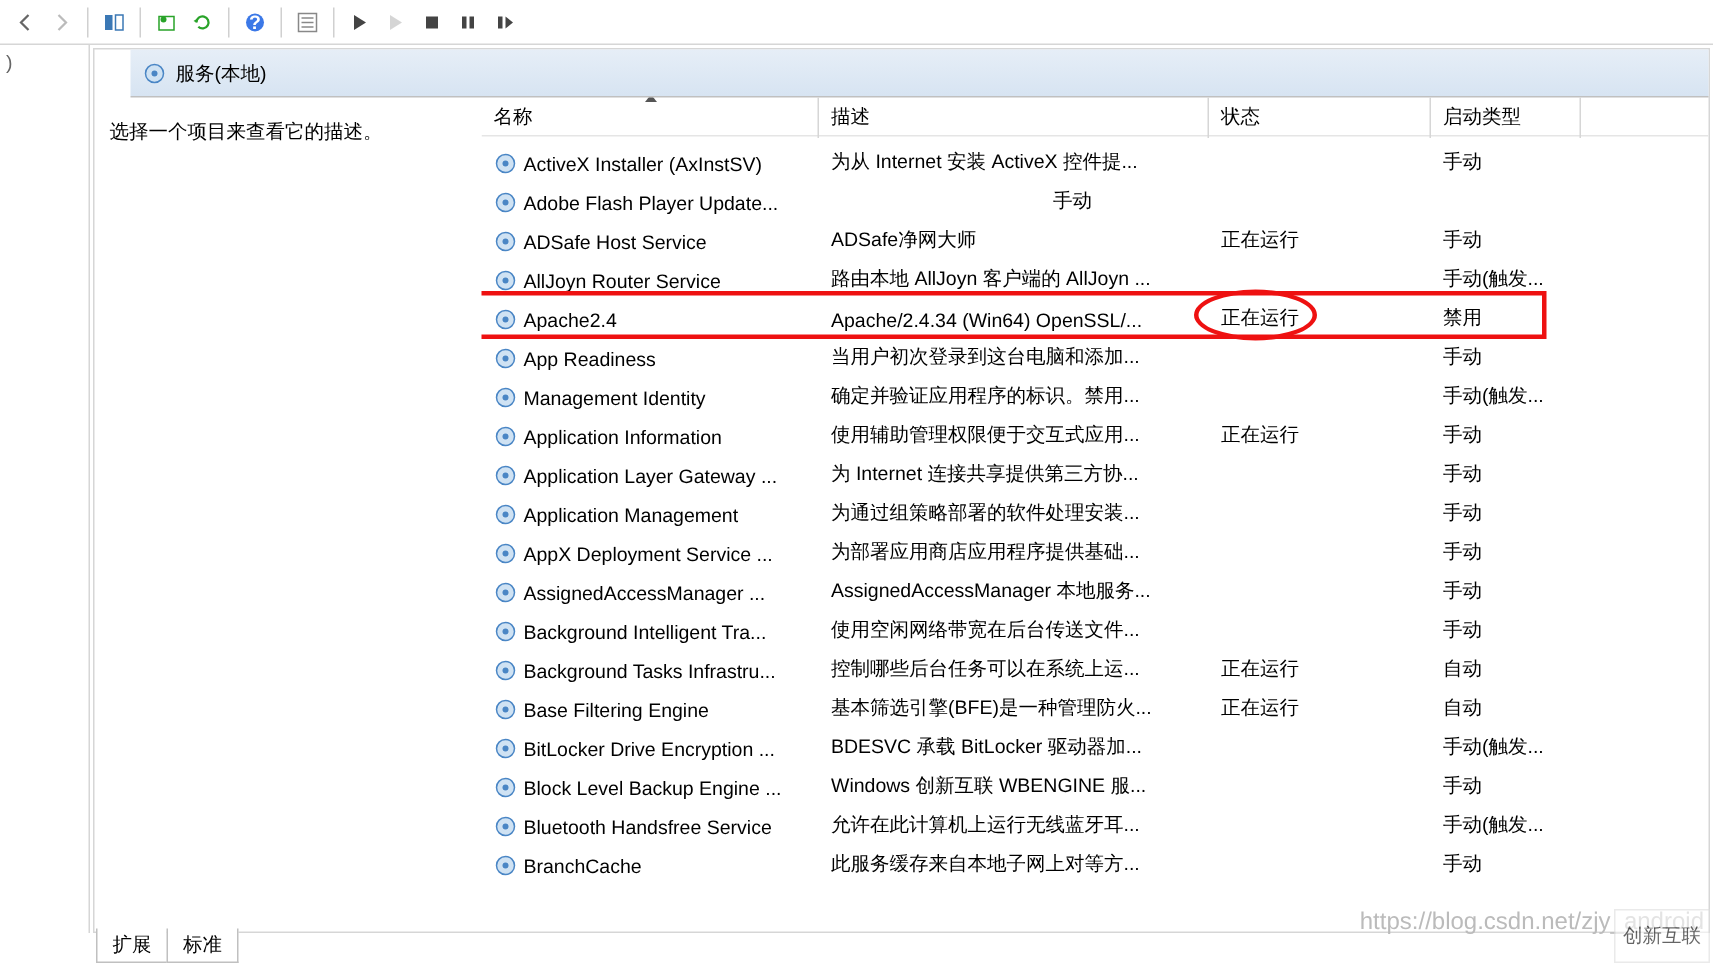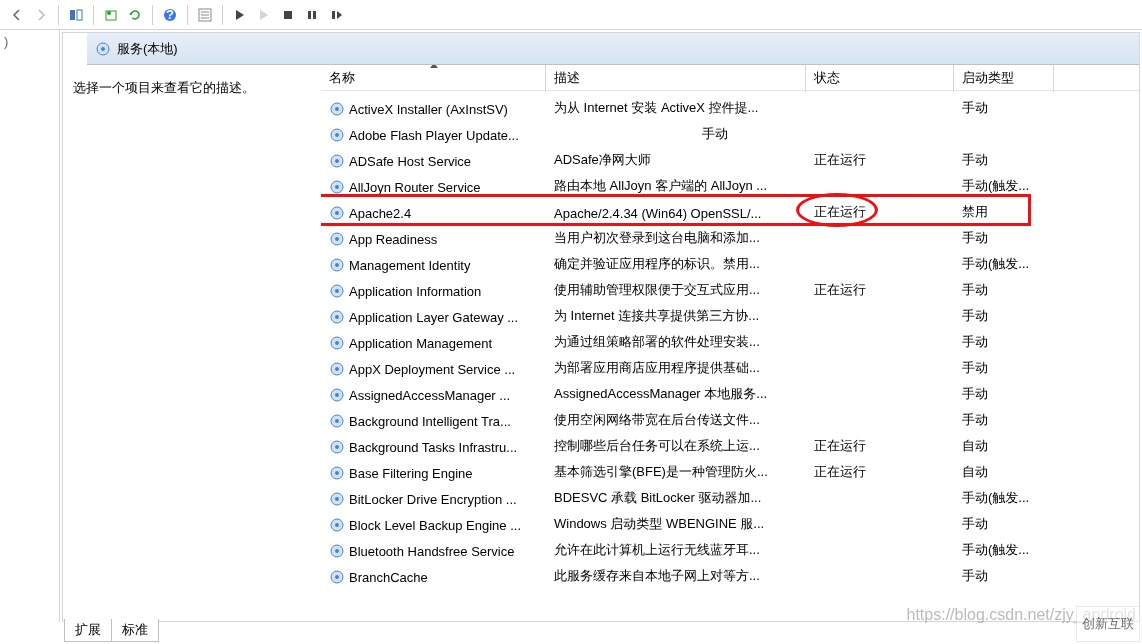--- a/index.html
+++ b/index.html
@@ -340,21 +340,21 @@
               <div class="cell c-type">手动(触发...</div>
             </div>
             <div class="row">
               <div class="cell c-name">
                 <svg class="gear" viewBox="0 0 16 16">
                   <circle cx="8" cy="8" r="6" fill="#cfe2f3" stroke="#4a86c5"></circle>
                   <circle cx="8" cy="8" r="2" fill="#4a86c5"></circle>
                 </svg>
                 <span>Block Level Backup Engine ...</span>
               </div>
-              <div class="cell c-desc">Windows 启动类型 WBENGINE 服...</div>
+              <div class="cell c-desc">Windows 创新互联 WBENGINE 服...</div>
               <div class="cell c-stat"></div>
               <div class="cell c-type">手动</div>
             </div>
             <div class="row">
               <div class="cell c-name">
                 <svg class="gear" viewBox="0 0 16 16">
                   <circle cx="8" cy="8" r="6" fill="#cfe2f3" stroke="#4a86c5"></circle>
                   <circle cx="8" cy="8" r="2" fill="#4a86c5"></circle>
                 </svg>
                 <span>Bluetooth Handsfree Service</span>

